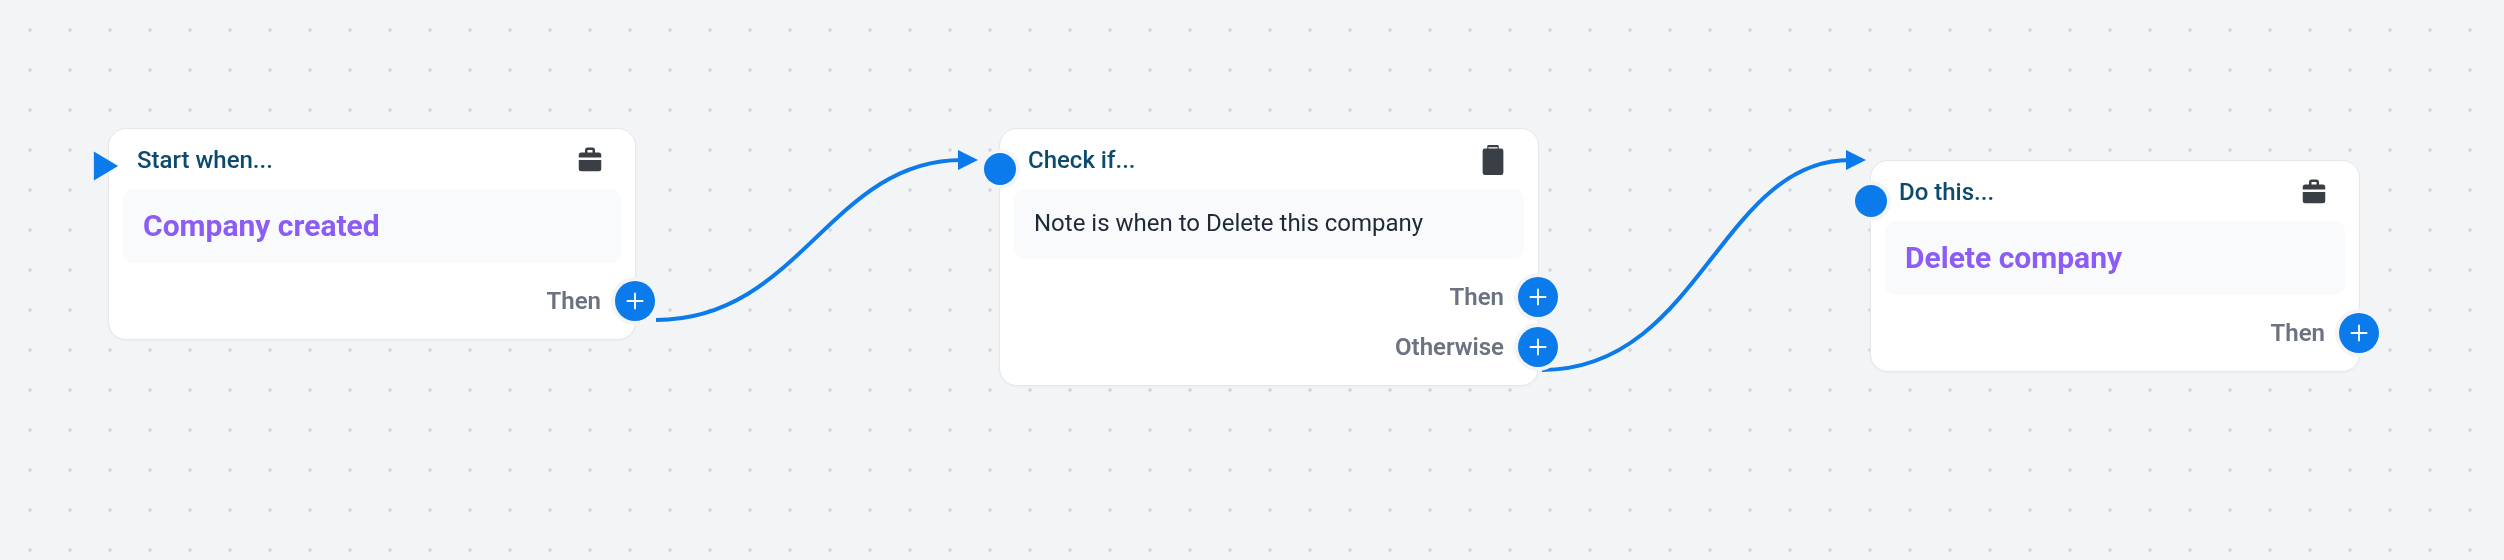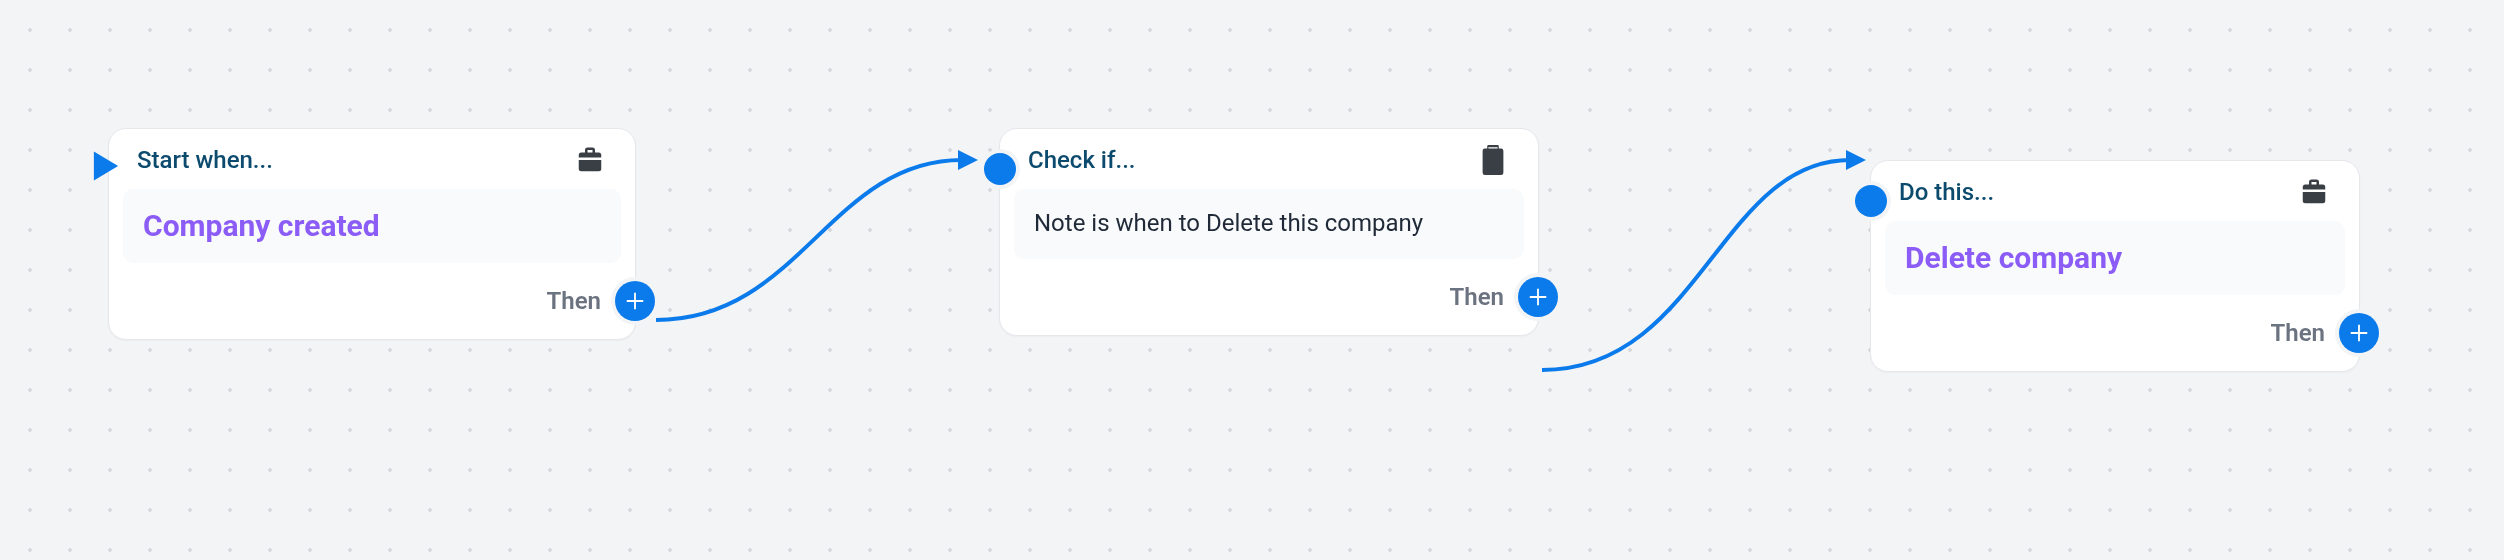--- a/index.html
+++ b/index.html
@@ -177,20 +177,28 @@
     </div>
     <div class="node-footer">
       <div class="outlet">
         <span class="outlet-label">Then</span>
         <span class="outlet-btn">
           <svg width="22" height="22" viewBox="0 0 24 24">
               <path d="M11 3h2v8h8v2h-8v8h-2v-8H3v-2h8V3z" fill="#ffffff"></path>
             </svg>
         </span>
       </div>
+      <div class="outlet">
+        <span class="outlet-label">Otherwise</span>
+        <span class="outlet-btn">
+          <svg width="22" height="22" viewBox="0 0 24 24">
+              <path d="M11 3h2v8h8v2h-8v8h-2v-8H3v-2h8V3z" fill="#ffffff"></path>
+            </svg>
+        </span>
+      </div>
     </div>
   </div>
 
   <div id="node3" class="node">
     <span class="inlet"></span>
     <div class="node-header">
       <span class="node-header-title">Do this...</span>
       <span class="node-header-icon">
         <svg width="30" height="30" viewBox="0 0 24 24" fill="#3a3f45">
             <path d="M10 2h4a2 2 0 0 1 2 2v2h3a2 2 0 0 1 2 2v2H3V8a2 2 0 0 1 2-2h3V4a2 2 0 0 1 2-2zm0 4h4V4h-4v2zM3 12h18v7a2 2 0 0 1-2 2H5a2 2 0 0 1-2-2v-7z"></path>

